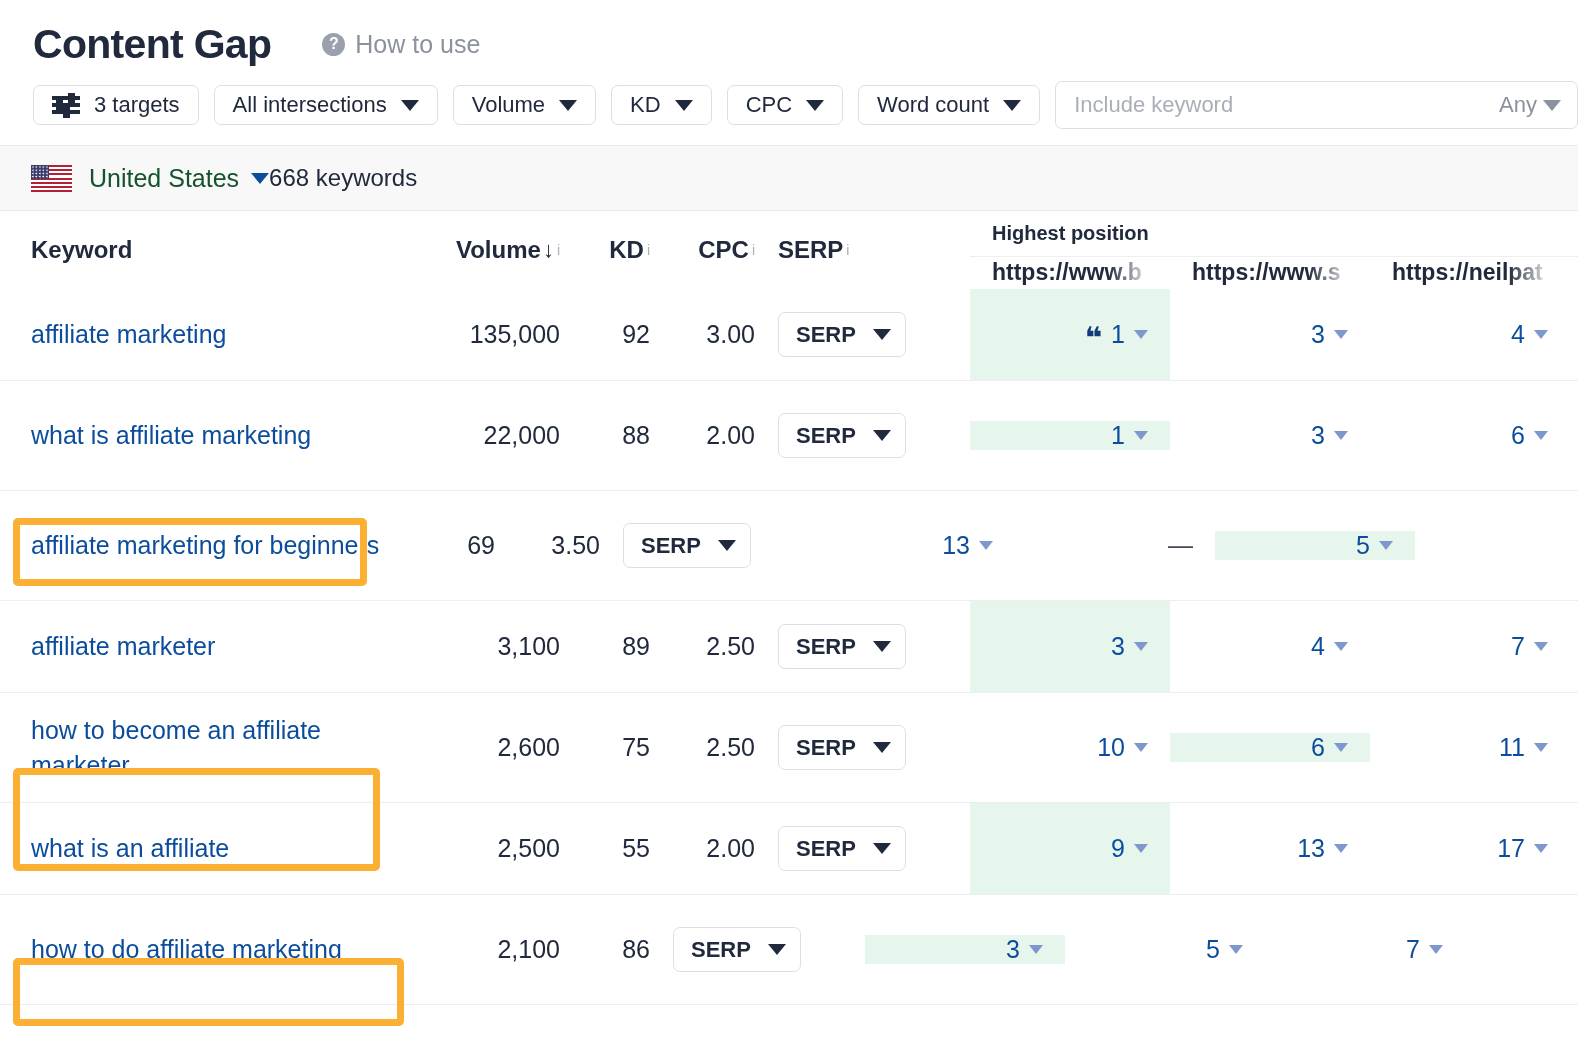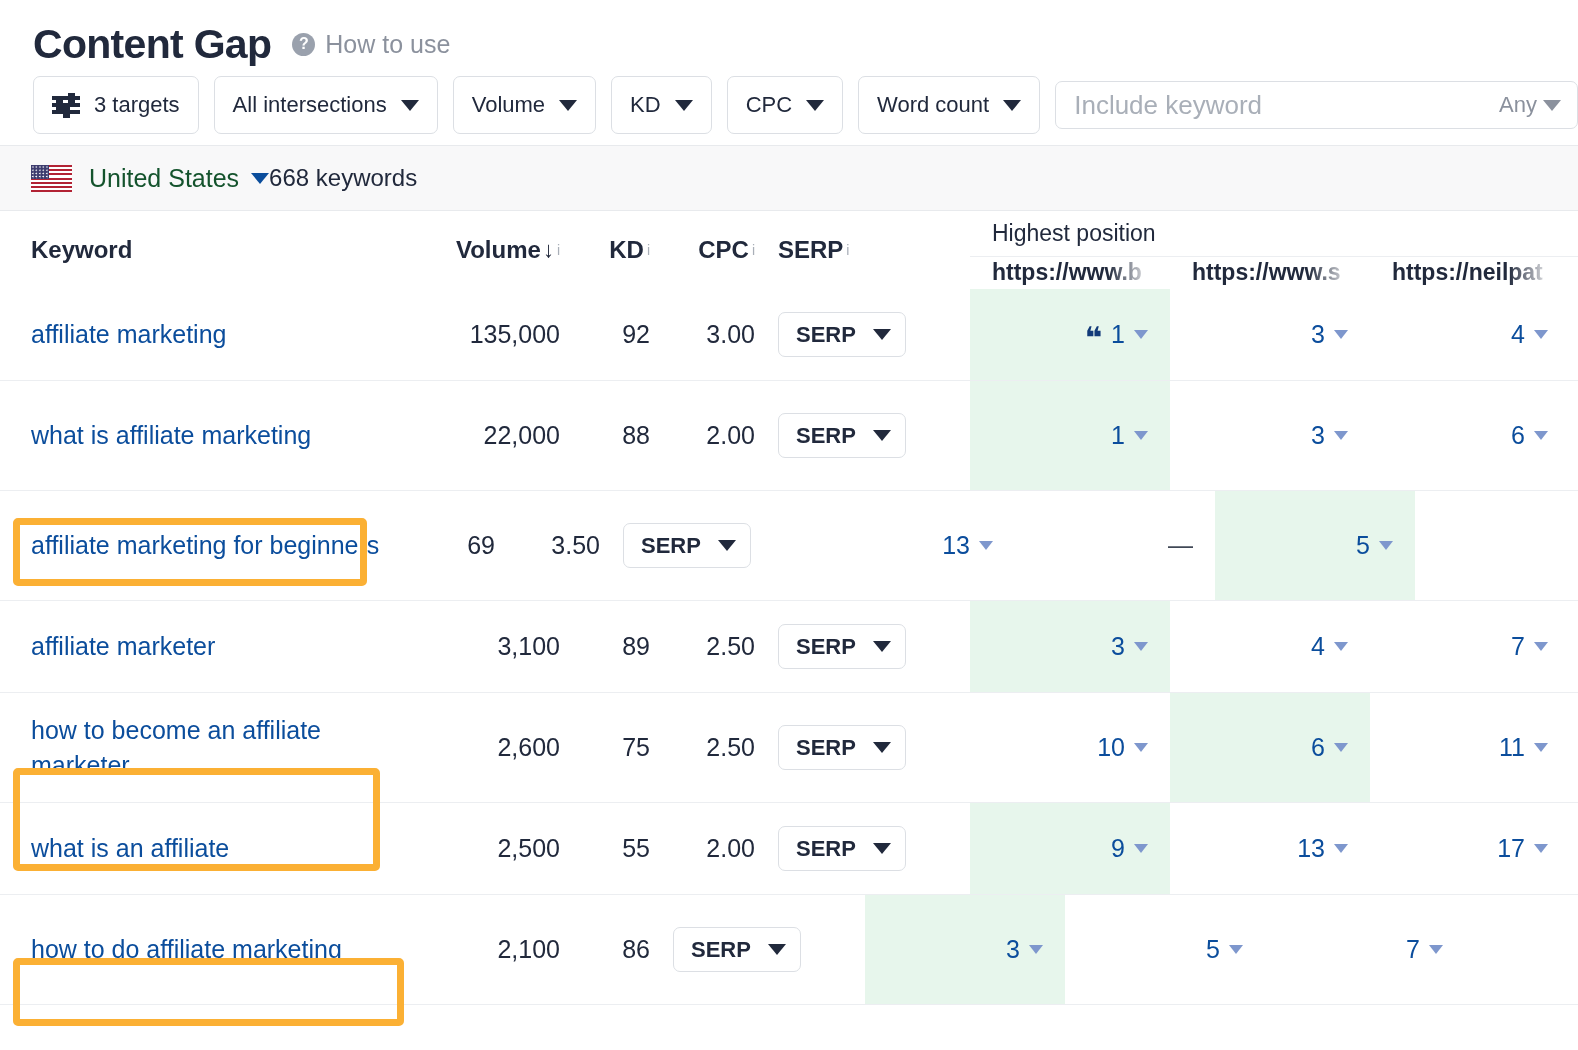--- a/index.html
+++ b/index.html
@@ -11,20 +11,21 @@
     color: #21293c;
     overflow: hidden;
   }
   #app { position: relative; width: 1578px; height: 1050px; overflow: hidden; }
 
   
   .title-row {
     display: flex; align-items: center;
     padding: 26px 0 0 33px;
     height: 62px;
+    gap: 30px;
   }
   .page-title {
     font-size: 41px; font-weight: bold; letter-spacing: -0.7px;
     color: #21293c; line-height: 1;
   }
   .help-wrap { display: flex; align-items: center; margin-left: 21px; }
   .q-icon {
     width: 23px; height: 23px; border-radius: 50%;
     background: #9aa1ad; color: #fff;
     font-size: 16px; font-weight: bold;
@@ -34,21 +35,21 @@
   .help-text { font-size: 25px; color: #8b919d; margin-left: 10px; }
 
   
   .toolbar {
     display: flex; align-items: center;
     padding: 14px 0 0 33px;
     height: 72px;
     gap: 15px;
   }
   .pill {
-    height: 58px; border: 1px solid #dcdfe4; border-radius: 7px;
+    height: 40px; border: 1px solid #dcdfe4; border-radius: 7px;
     background: #fff; display: flex; align-items: center;
     padding: 0 18px; font-size: 22px; color: #21293c;
     white-space: nowrap; cursor: pointer;
   }
   .pill .caret { margin-left: 14px; }
   .caret {
     display: inline-block;
     width: 0; height: 0;
     border-left: 9px solid transparent;
     border-right: 9px solid transparent;
@@ -75,21 +76,21 @@
   .sliders-icon b.k2 { top: 6px; left: 4px; }
   .sliders-icon b.k3 { top: 13px; left: 11px; }
 
   .include-box {
     height: 48px; border: 1px solid #dcdfe4; border-radius: 7px;
     background: #fff; display: flex; align-items: center;
     padding: 0 16px; flex: 1; min-width: 0; margin-right: 0;
   }
   .include-box input {
     border: 0; outline: 0; flex: 1; min-width: 0;
-    font-size: 26px; font-family: "Liberation Sans", sans-serif;
+    font-size: 22px; font-family: "Liberation Sans", sans-serif;
     color: #0f172a; background: transparent;
   }
   .include-box input::placeholder { color: #a9afb8; }
   .any-sel {
     display: flex; align-items: center; gap: 6px;
     font-size: 22px; color: #8b919d; cursor: pointer; padding-left: 14px;
   }
 
   
   .country-strip {
@@ -144,21 +145,21 @@
     display: flex; align-items: flex-start;
   }
   .hdr-main .c-kw,
   .hdr-main .c-vol, .hdr-main .c-kd, .hdr-main .c-cpc, .hdr-main .c-serp { align-items: center; }
   .sup-i {
     font-size: 14px; font-weight: normal; color: #a9afb8;
     vertical-align: super; margin-left: 3px; line-height: 1;
   }
   .sort-arrow { font-size: 22px; font-weight: bold; margin-left: 2px; }
   .hp-title {
-    font-size: 23px; font-weight: normal; color: #21293c;
+    font-size: 20px; font-weight: bold; color: #21293c;
     padding-left: 22px; display: flex; align-items: center;
   }
   .hp-group { flex: none; width: 608px; display: flex; flex-direction: column; }
   .hp-group-top { height: 78px; display: flex; align-items: center; }
   .hp-group-bot {
     height: 57px; display: flex; border-top: 1px solid #eceef1;
   }
   .url-cell {
     width: 200px; flex: none; position: relative; overflow: hidden;
     display: flex; align-items: center; padding-left: 22px;
@@ -167,21 +168,21 @@
     font-size: 23px; font-weight: bold; color: #21293c;
     white-space: nowrap;
   }
   .url-cell::after {
     content: ""; position: absolute; right: 0; top: 0; bottom: 0; width: 62px;
     background: linear-gradient(to right, rgba(255,255,255,0), #ffffff 72%);
   }
 
   
   .drow { min-height: 92px; }
-  .drow.tall { min-height: 110px; }
+  .drow.tall { min-height: 110px; align-items: center; }
   .kw-link {
     font-size: 25px; color: #0b4d9c; line-height: 1.38; cursor: pointer;
   }
   .num { font-size: 25px; color: #21293c; }
   .serp-btn {
     height: 45px; border: 1px solid #dcdfe4; border-radius: 7px; background: #fff;
     display: inline-flex; align-items: center; padding: 0 14px 0 17px;
     font-size: 22px; font-weight: bold; color: #21293c; cursor: pointer;
   }
   .serp-btn .caret { margin-left: 17px; }

